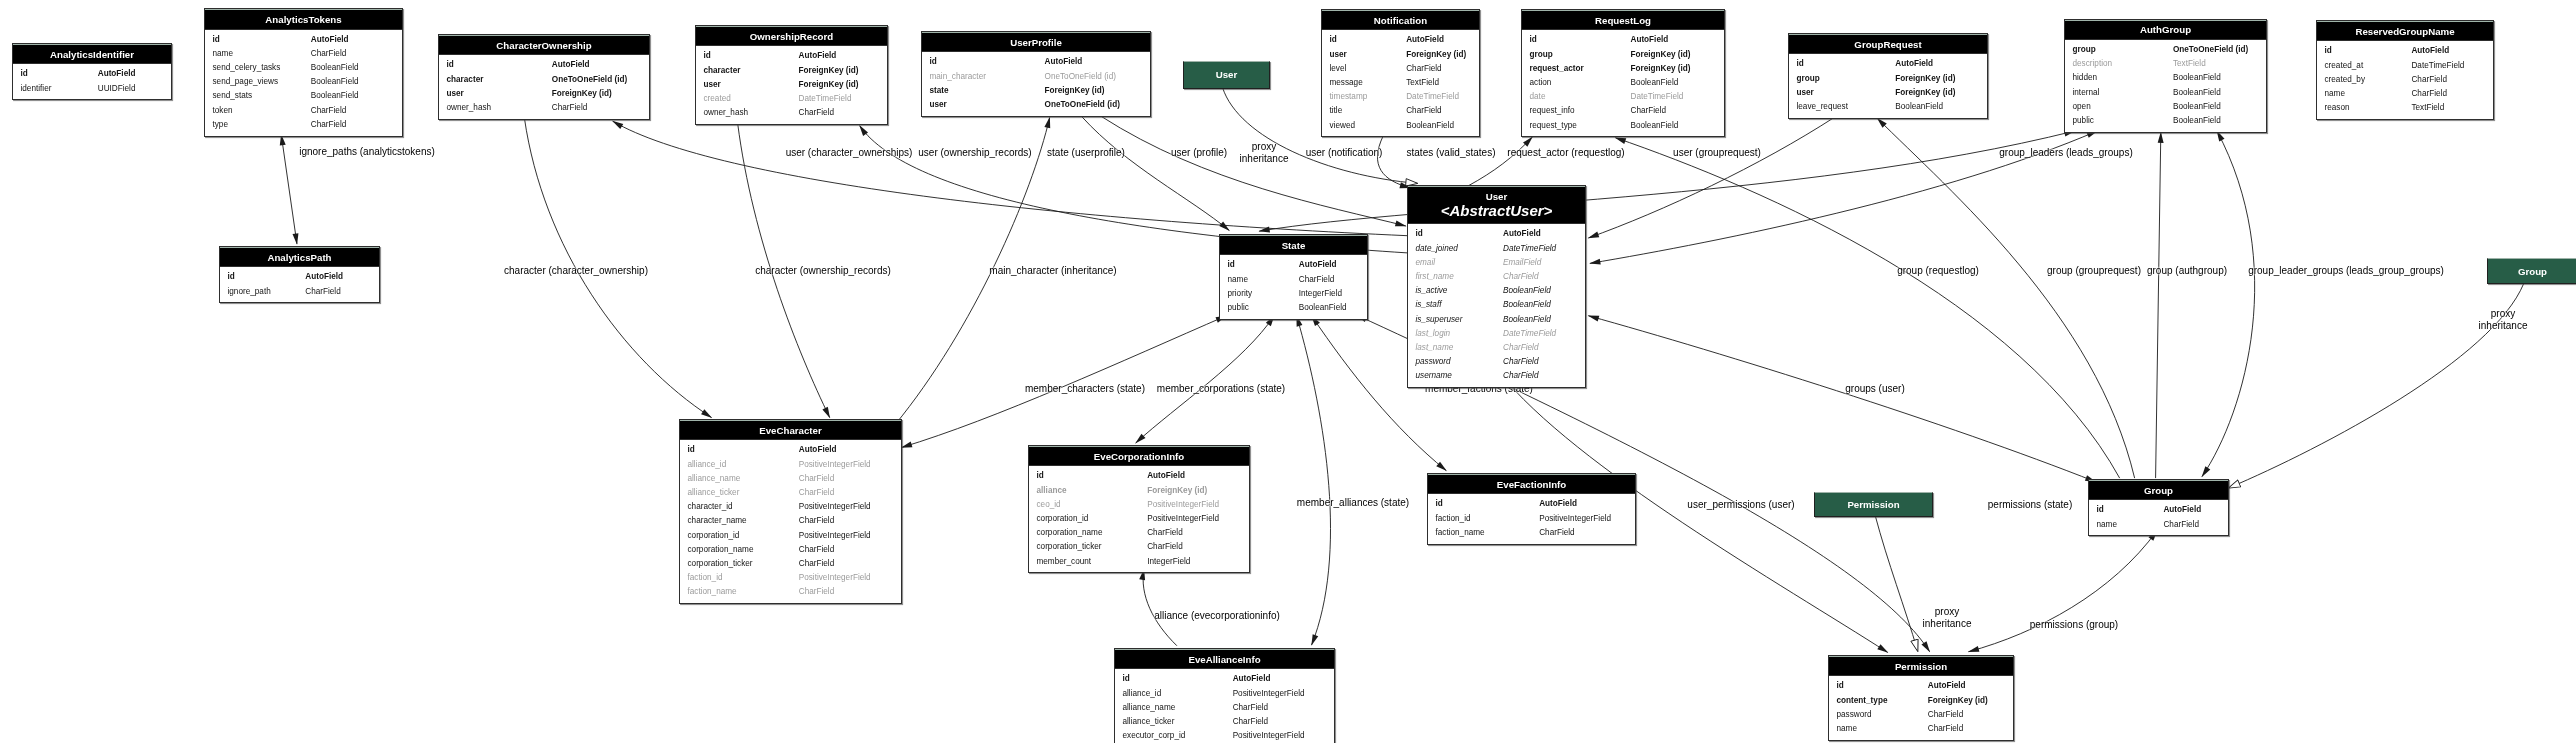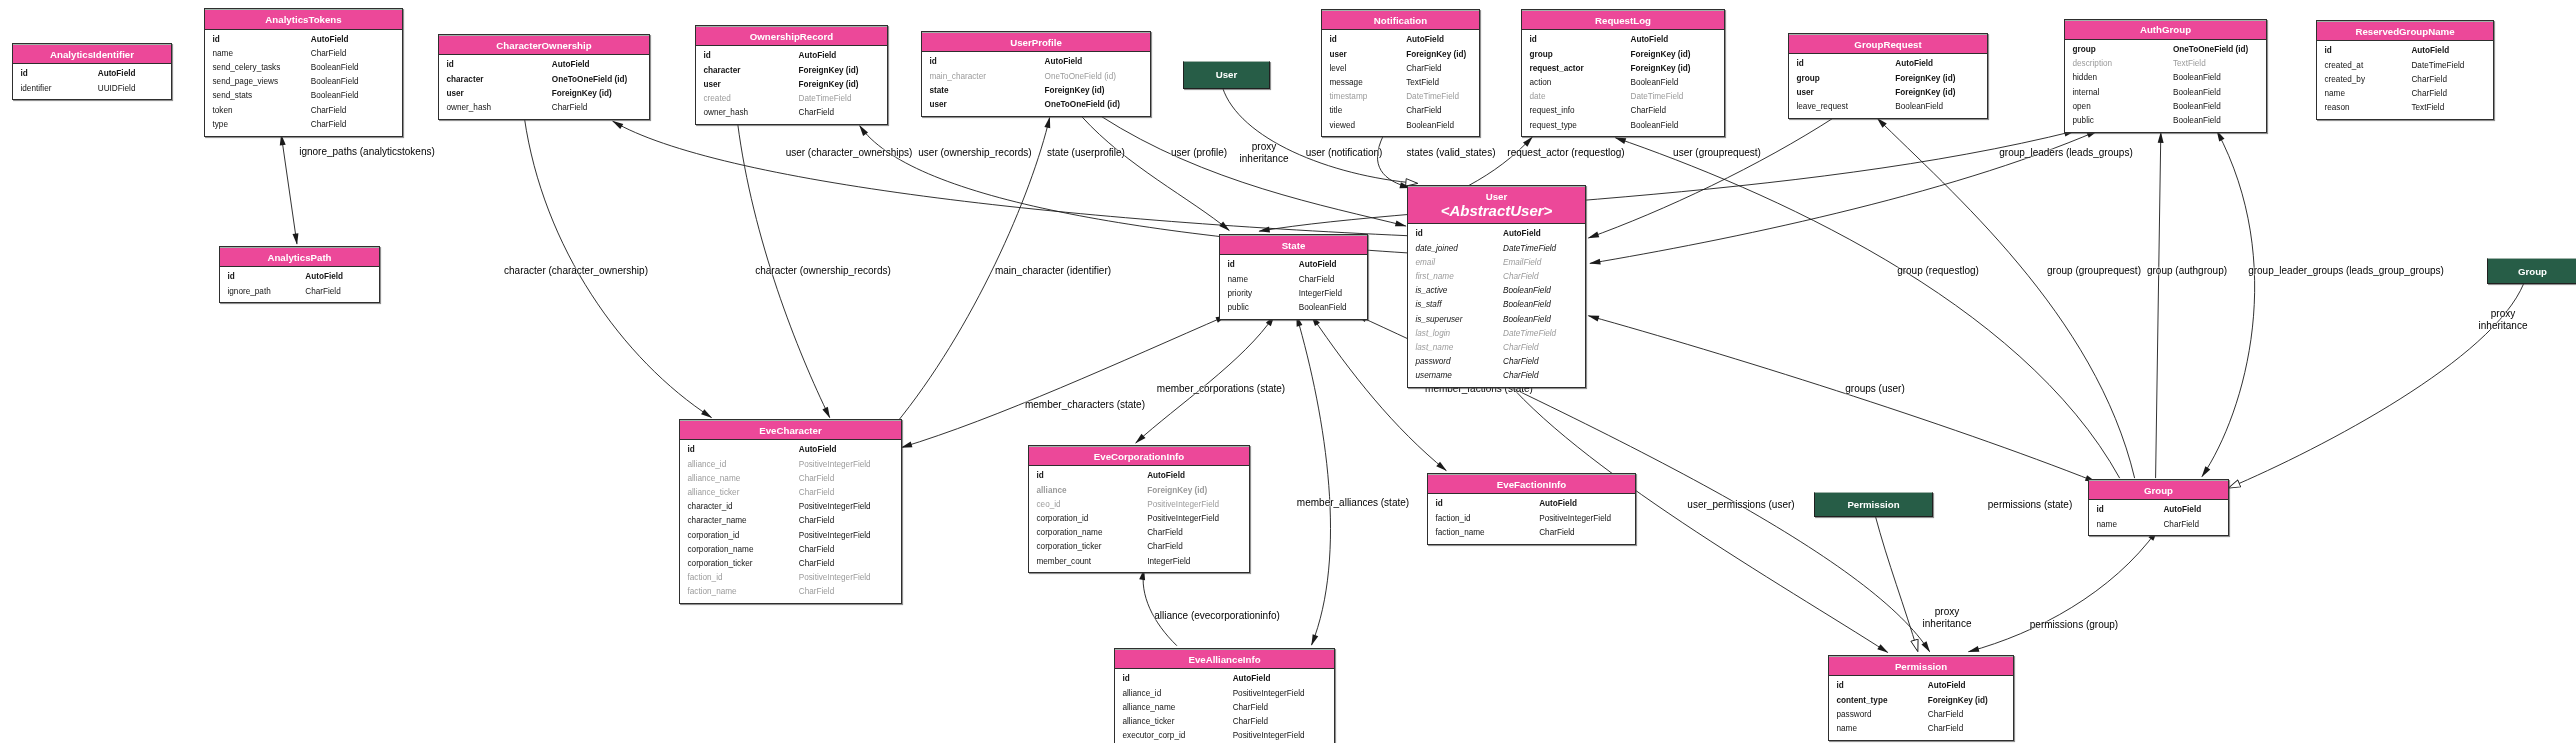--- a/index.html
+++ b/index.html
@@ -1,21 +1,21 @@
 <!DOCTYPE html>
 <html style="font-size:12px"><head>
 <meta charset="utf-8">
 <style>
   html,body{margin:0;padding:0;background:#ffffff;}
   #canvas{position:relative;width:2576px;height:743px;background:#ffffff;overflow:hidden;
           font-family:"Liberation Sans",sans-serif;}
   #edges{position:absolute;left:0;top:0;width:2576px;height:743px;}
   .tbl{position:absolute;background:#ffffff;border:0.7px solid #2e2e2e;
        box-shadow:1.1px 1.1px 0 rgba(70,70,70,.6);}
-  .hdr{background:#ec4899;color:#ffffff;font-weight:bold;font-size:9.7px;text-align:center;
+  .hdr{background:#000000;color:#ffffff;font-weight:bold;font-size:9.7px;text-align:center;
        padding:3.7px 6px 3px 6px;border-bottom:0.7px solid #2e2e2e;line-height:1.2;
        border-top:0.7px solid #9fb3a9;}
   .hdr .sub{font-style:italic;font-size:15px;font-weight:bold;}
   .rows{padding:3px 0 3.7px 0;}
   .row{display:flex;font-size:8.2px;line-height:14.2px;padding:0 7.5px;color:#141414;}
   .row .fn{flex:0 0 54%;white-space:nowrap;}
   .row .ft{flex:1;white-space:nowrap;}
   .row.b{font-weight:bold;}
   .row.g{color:#9b9b9b;}
   .row.i{font-style:italic;}
@@ -70,38 +70,38 @@
       <path d="M 2002,497 C 2105,625 2382,782 2522,872" fill="none" stroke="#1a1a1a" stroke-width="1.2" marker-end="url(#ah)" marker-start="url(#ahs)"></path>
       <path d="M 1812,421 C 2205,602 2502,752 2578,871" fill="none" stroke="#1a1a1a" stroke-width="1.2" marker-end="url(#ah)" marker-start="url(#ahs)"></path>
       <path d="M 2882,709 C 2822,792 2722,846 2630,871" fill="none" stroke="#1a1a1a" stroke-width="1.2" marker-end="url(#ah)" marker-start="url(#ahs)"></path>
       <path d="M 2505,688 C 2522,752 2545,812 2562,870" fill="none" stroke="#1a1a1a" stroke-width="1.2" marker-end="url(#hh)"></path>
     </svg>
     <div class="elabel" style="left: 367px; top: 152px;">ignore_paths (analyticstokens)</div>
     <div class="elabel" style="left: 576px; top: 271px;">character (character_ownership)</div>
     <div class="elabel" style="left: 813px; top: 153px; margin-left: 36px;">user (character_ownerships)</div>
     <div class="elabel" style="left: 823px; top: 271px;">character (ownership_records)</div>
     <div class="elabel" style="left: 975px; top: 153px;">user (ownership_records)</div>
-    <div class="elabel" style="left: 1053px; top: 271px;">main_character (identifier)</div>
+    <div class="elabel" style="left: 1053px; top: 271px;">main_character (inheritance)</div>
     <div class="elabel" style="left: 1086px; top: 153px;">state (userprofile)</div>
     <div class="elabel" style="left: 1199px; top: 153px;">user (profile)</div>
     <div class="elabel" style="left: 1264px; top: 153px;">proxy
 inheritance</div>
     <div class="elabel" style="left: 1344px; top: 153px;">user (notification)</div>
     <div class="elabel" style="left: 1451px; top: 153px;">states (valid_states)</div>
     <div class="elabel" style="left: 1566px; top: 153px;">request_actor (requestlog)</div>
     <div class="elabel" style="left: 1938px; top: 271px;">group (requestlog)</div>
     <div class="elabel" style="left: 1693px; top: 153px; margin-left: 24px;">user (grouprequest)</div>
     <div class="elabel" style="left: 2094px; top: 271px;">group (grouprequest)</div>
     <div class="elabel" style="left: 2187px; top: 271px;">group (authgroup)</div>
     <div class="elabel" style="left: 1875px; top: 389px;">groups (user)</div>
     <div class="elabel" style="left: 2066px; top: 153px;">group_leaders (leads_groups)</div>
     <div class="elabel" style="left: 2346px; top: 271px;">group_leader_groups (leads_group_groups)</div>
     <div class="elabel" style="left: 2503px; top: 320px;">proxy
 inheritance</div>
-    <div class="elabel" style="left: 1085px; top: 405px; text-align: right;">member_characters (state)</div>
+    <div class="elabel" style="left: 1085px; top: 389px; text-align: right;">member_characters (state)</div>
     <div class="elabel" style="left: 1221px; top: 389px;">member_corporations (state)</div>
     <div class="elabel" style="left: 1479px; top: 389px;">member_factions (state)</div>
     <div class="elabel" style="left: 1353px; top: 503px;">member_alliances (state)</div>
     <div class="elabel" style="left: 1217px; top: 616px;">alliance (evecorporationinfo)</div>
     <div class="elabel" style="left: 1741px; top: 505px;">user_permissions (user)</div>
     <div class="elabel" style="left: 2012px; top: 505px; padding-left: 36px;">permissions (state)</div>
     <div class="elabel" style="left: 2074px; top: 625px;">permissions (group)</div>
     <div class="elabel" style="left: 1947px; top: 618px;">proxy
 inheritance</div>
     <div class="tbl" style="left: 12px; top: 43px; width: 158px;">

